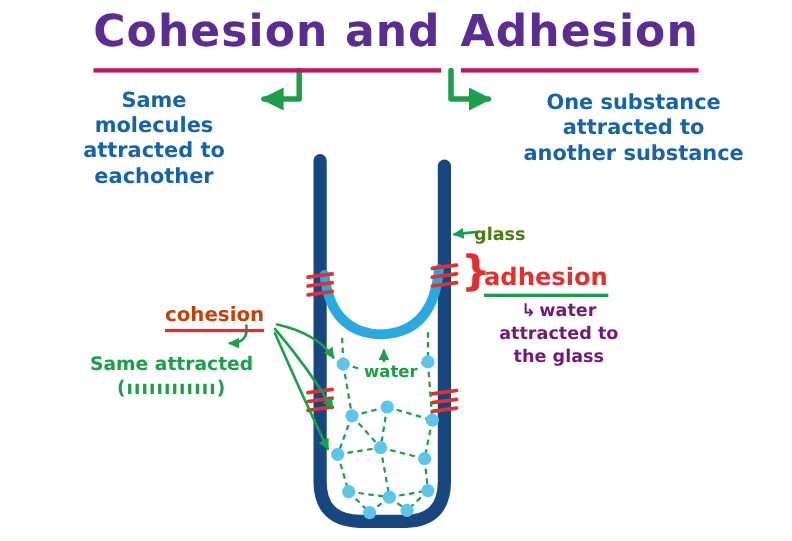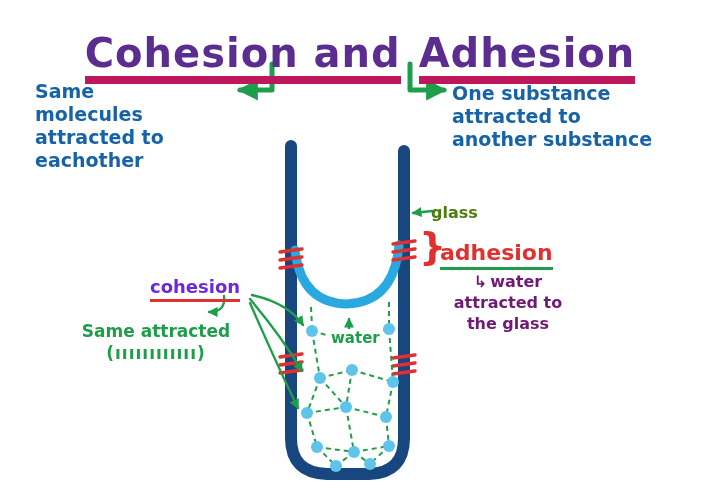--- a/index.html
+++ b/index.html
@@ -20,27 +20,26 @@
     width: 720px;
     display: flex;
     justify-content: center;
     gap: 18px;
     color: #5b2d90;
     font-size: 40px;
     font-weight: bold;
     letter-spacing: 1px;
   }
   .title span {
-    border-bottom: 8px solid #be185d;
-    padding-bottom: 2px;
+    border-bottom: 4px solid #be185d;
+    padding-bottom: 12px;
     line-height: 1.05;
-    margin-top: 24px;
-  }
-
-  .note { position: absolute; text-align: left; font-weight: bold; }
+  }
+
+  .note { position: absolute; text-align: center; font-weight: bold; }
   .blue { color: #1763a8; }
   .left-note  { left: 35px;  top: 80px; width: 210px; font-size: 19px; line-height: 23px; }
   .right-note { left: 452px; top: 82px; width: 248px; font-size: 19px; line-height: 23px; }
 
   .glass-label {
     position: absolute; left: 431px; top: 203px;
     color: #4d7c0f; font-weight: bold; font-size: 16px;
   }
 
   .adh-brace {
@@ -54,21 +53,21 @@
   }
   .adh-note {
     position: absolute; left: 438px; top: 271px; width: 140px;
     text-align: center; color: #701a75; font-weight: bold;
     font-size: 16px; line-height: 21px;
   }
   .adh-note .arr { margin-right: 3px; }
 
   .coh-label {
     position: absolute; left: 150px; top: 276px;
-    color: #6d28d9; font-weight: bold; font-size: 18px;
+    color: #c2410c; font-weight: bold; font-size: 18px;
     border-bottom: 3px solid #e03131; padding-bottom: 2px;
   }
   .coh-note {
     position: absolute; left: 45px; top: 320px; width: 222px;
     text-align: center; font-weight: bold; font-size: 17px; line-height: 22px;
   }
   .coh-note .g { color: #1e9e4a; }
   .coh-note .r { color: #e03131; }
   .coh-note .marks { letter-spacing: 1px; }
 

